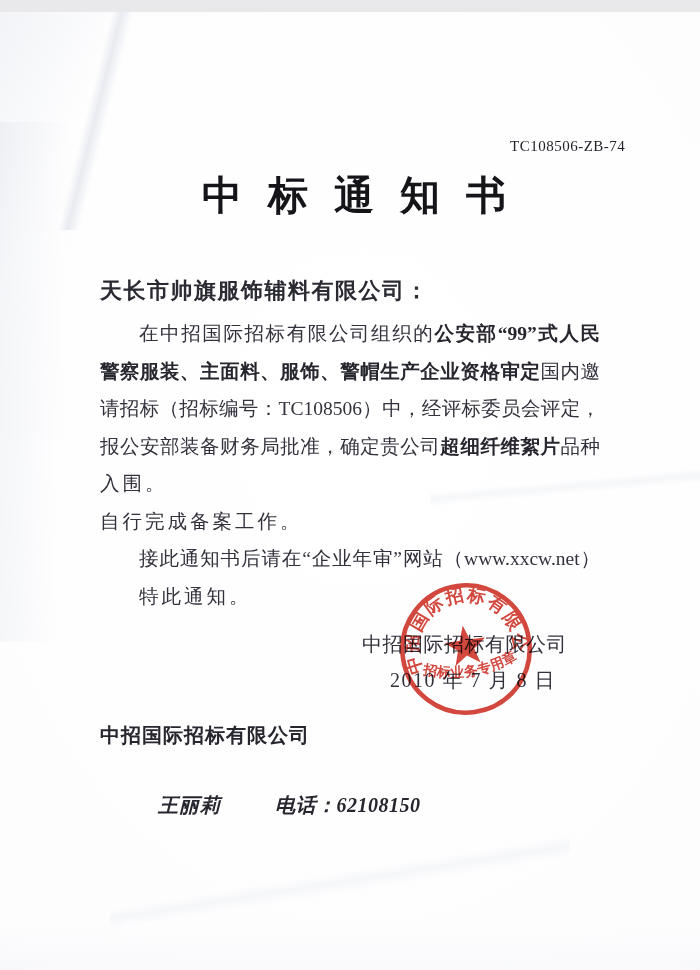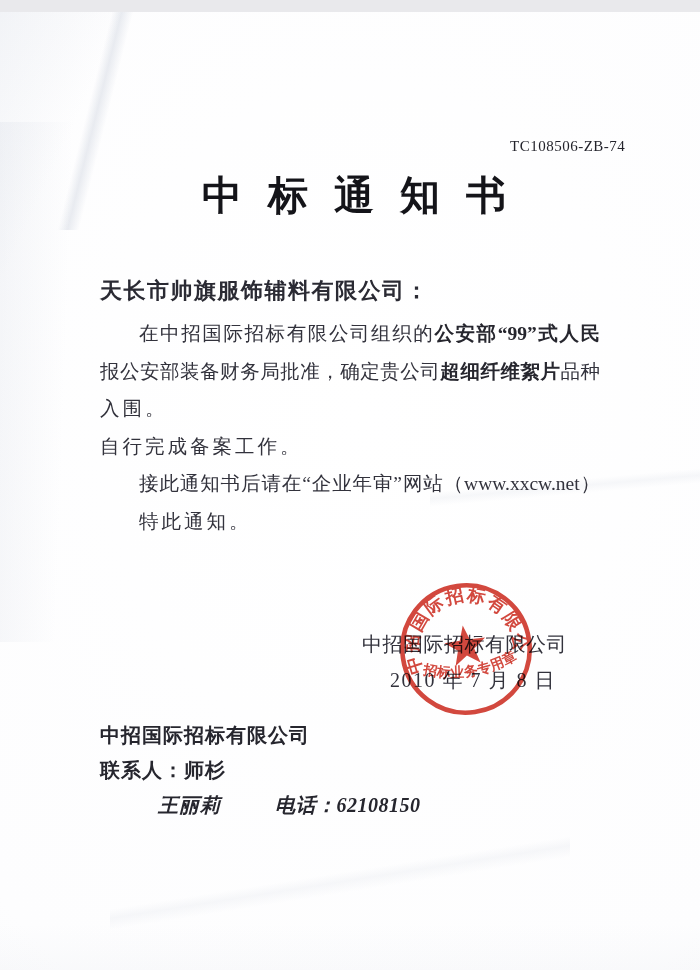--- a/index.html
+++ b/index.html
@@ -68,20 +68,22 @@
   <div class="crease c4"></div>
 
   <div class="doc-number">TC108506-ZB-74</div>
 
   <h1 class="title">中标通知书</h1>
 
   <div class="addressee">天长市帅旗服饰辅料有限公司：</div>
 
   <div class="letter-body">
     <div class="bl jf ind"><span>在中招国际招标有限公司组织的</span><span class="b">公安部“99”式人民</span></div>
+    <div class="bl jf"><span class="b">警察服装、主面料、服饰、警帽生产企业资格审定</span><span>国内邀</span></div>
+    <div class="bl jf"><span>请招标（招标编号：TC108506）中，经评标委员会评定，</span></div>
     <div class="bl jf"><span>报公安部装备财务局批准，确定贵公司</span><span class="b">超细纤维絮片</span><span>品种</span></div>
     <div class="bl ls"><span>入围。</span></div>
     <div class="bl ls"><span>自行完成备案工作。</span></div>
     <div class="bl jf ind"><span>接此通知书后请在“企业年审”网站（www.xxcw.net）</span></div>
     <div class="bl ls ind"><span>特此通知。</span></div>
   </div>
 
   <div class="sig-company">中招国际招标有限公司</div>
   <div class="sig-date">2010 年 7 月 8 日</div>
 
@@ -94,19 +96,18 @@
     </text>
     <polygon class="redfill" points="75,52 70.1,66.2 55,66.5 67,75.6 62.7,90 75,81.4 87.3,90 83,75.6 95,66.5 79.9,66.2"></polygon>
     <text class="bannertext">
       <textPath href="#arcBot" startOffset="2" textLength="96" lengthAdjust="spacing">招标业务专用章</textPath>
     </text>
   </svg>
 
   <div class="f-company">中招国际招标有限公司</div>
 
   <div class="f-row r1">
-    <span class="f-name"><span>联系人：</span><span>师杉</span></span>
   </div>
   <div class="f-row r2">
     <span class="f-name"><span>王丽莉</span></span>
     <span class="f-phone"><span>电话：</span><span>62108150</span></span>
   </div>
 </div>
 
 </body></html>

